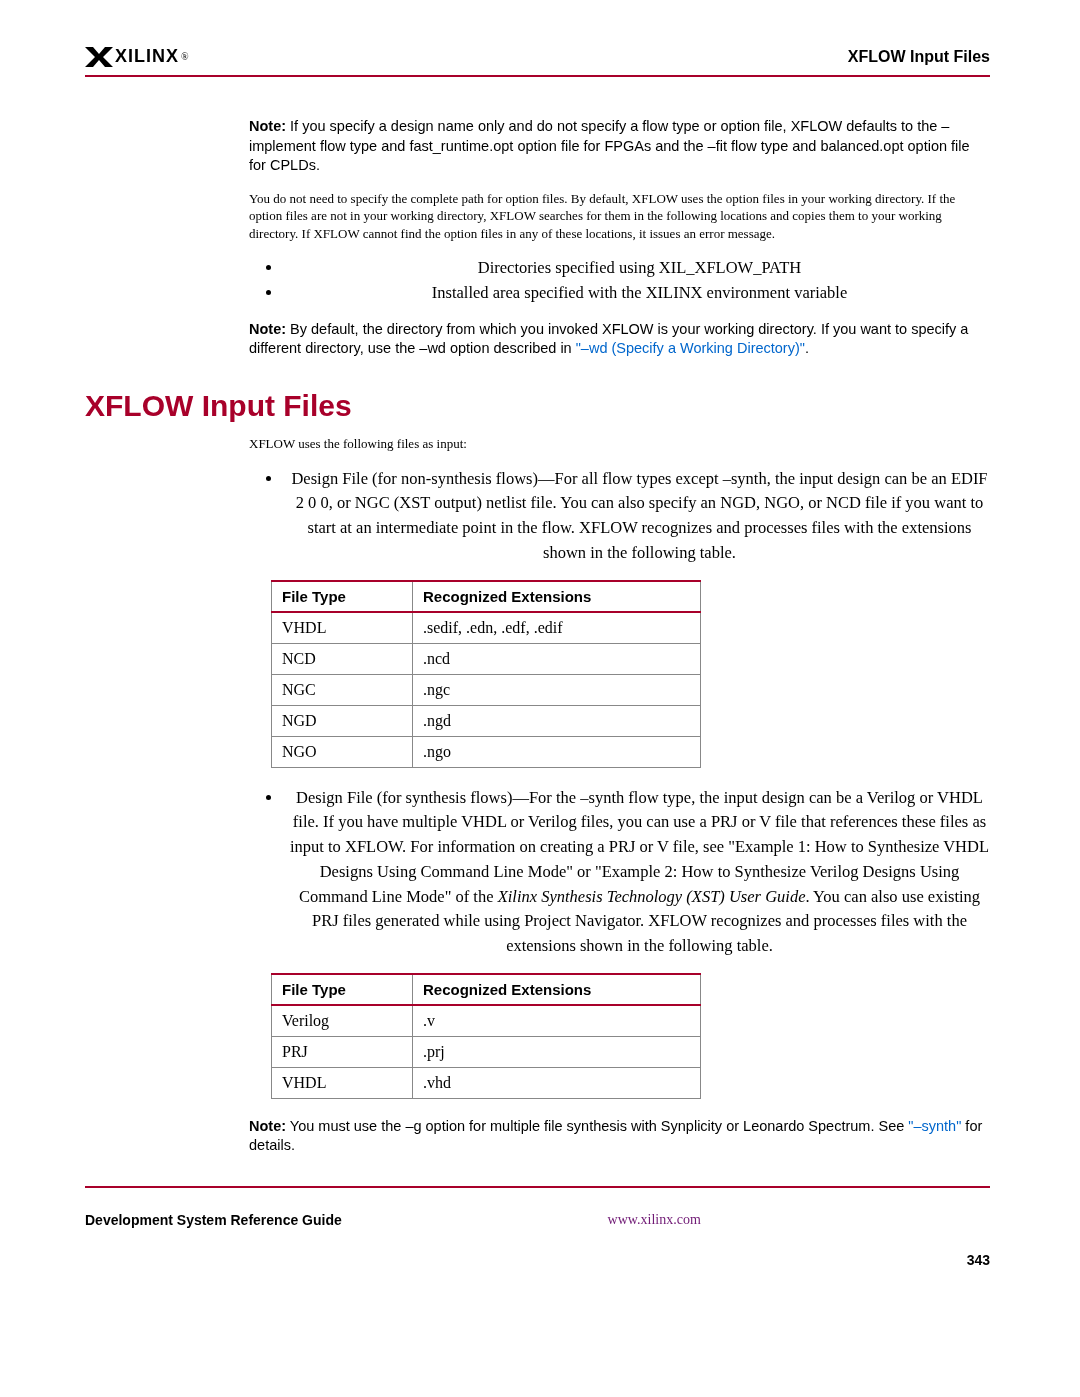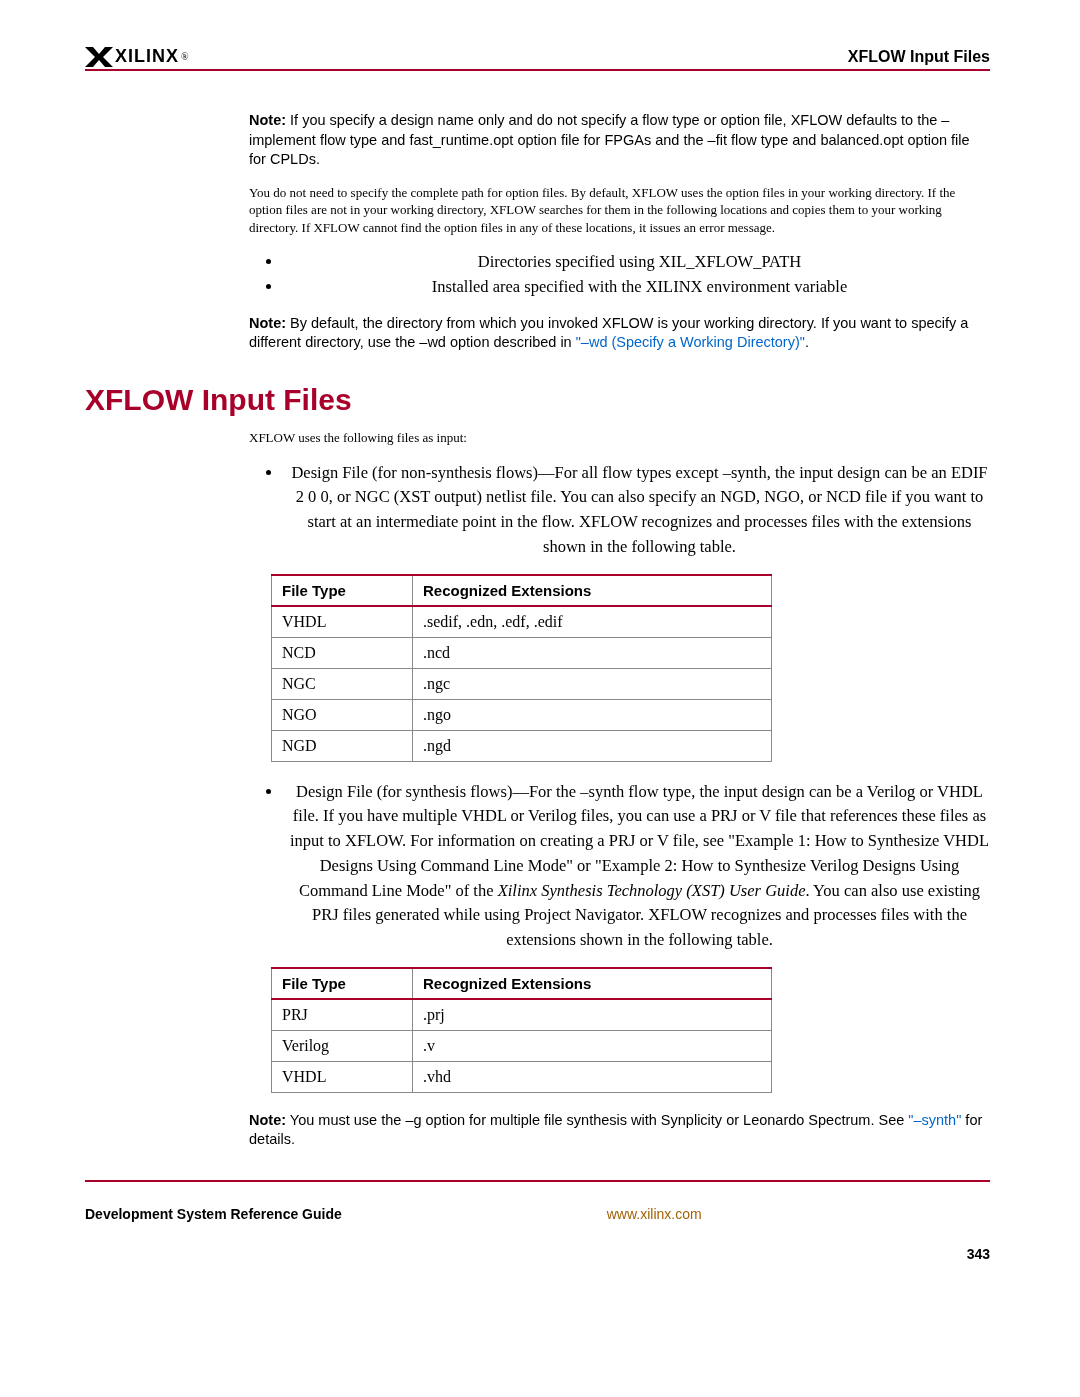--- a/index.html
+++ b/index.html
@@ -11,21 +11,21 @@
     width: 1080px;
   }
   .page {
     padding: 46px 90px 40px 85px;
   }
   .header {
     display: flex;
     justify-content: space-between;
     align-items: center;
     border-bottom: 2px solid #a8002a;
-    padding-bottom: 2px;
+    padding-bottom: 8px;
     margin-bottom: 40px;
   }
   .logo {
     display: flex;
     align-items: center;
     gap: 2px;
   }
   .logo-text {
     font-family: Arial, Helvetica, sans-serif;
     font-weight: bold;
@@ -76,21 +76,21 @@
   }
   .section-heading {
     font-family: Arial, Helvetica, sans-serif;
     font-weight: bold;
     font-size: 30px;
     color: #a8002a;
     margin: 30px 0 12px 0;
   }
   table.ext-table {
     border-collapse: collapse;
-    width: 501px;
+    width: 430px;
     margin: 6px 16px 18px 22px;
   }
   table.ext-table th {
     text-align: left;
     font-family: Arial, Helvetica, sans-serif;
     font-weight: bold;
     font-size: 15px;
     padding: 6px 10px 6px 10px;
     border-top: 2px solid #a8002a;
     border-bottom: 2px solid #a8002a;
@@ -110,21 +110,21 @@
   .footer {
     border-top: 2px solid #a8002a;
     margin-top: 30px;
     padding-top: 24px;
     display: flex;
     justify-content: space-between;
     font-family: Arial, Helvetica, sans-serif;
     font-size: 14px;
   }
   .footer-left { font-weight: bold; }
-  .footer-center { color: #a16207; }
+  .footer-center { color: #701a75; font-family: Liberation Serif, serif; }
   .footer-right { font-weight: bold; margin-top: 40px; }
   .italic { font-style: italic; }
 </style>
 </head>
 <body>
 
 <div class="page">
 
   <div class="header">
     <div class="logo">
@@ -179,51 +179,51 @@
           </tr>
         <tr>
             <td>NCD</td>
             <td>.ncd</td>
           </tr>
         <tr>
             <td>NGC</td>
             <td>.ngc</td>
           </tr>
         <tr>
+            <td>NGD</td>
+            <td>.ngd</td>
+          </tr>
+        <tr>
             <td>NGO</td>
             <td>.ngo</td>
-          </tr>
-        <tr>
-            <td>NGD</td>
-            <td>.ngd</td>
           </tr>
       </tbody>
     </table>
 
     <ul class="bullets">
       <li>
         <span>Design File (for synthesis flows)—For the –synth flow type, the input design can be a Verilog or VHDL file. If you have multiple VHDL or Verilog files, you can use a PRJ or V file that references these files as input to XFLOW. For information on creating a PRJ or V file, see "Example 1: How to Synthesize VHDL Designs Using Command Line Mode" or "Example 2: How to Synthesize Verilog Designs Using Command Line Mode" of the </span><span class="italic">Xilinx Synthesis Technology (XST) User Guide</span><span>. You can also use existing PRJ files generated while using Project Navigator. XFLOW recognizes and processes files with the extensions shown in the following table.</span>
       </li>
     </ul>
 
     <table class="ext-table">
       <thead>
         <tr>
           <th>File Type</th>
           <th>Recognized Extensions</th>
         </tr>
       </thead>
       <tbody>
         <tr>
+            <td>Verilog</td>
+            <td>.v</td>
+          </tr>
+        <tr>
             <td>PRJ</td>
             <td>.prj</td>
-          </tr>
-        <tr>
-            <td>Verilog</td>
-            <td>.v</td>
           </tr>
         <tr>
             <td>VHDL</td>
             <td>.vhd</td>
           </tr>
       </tbody>
     </table>
 
     <div class="note-block">
       <span class="note-label">Note:</span>

